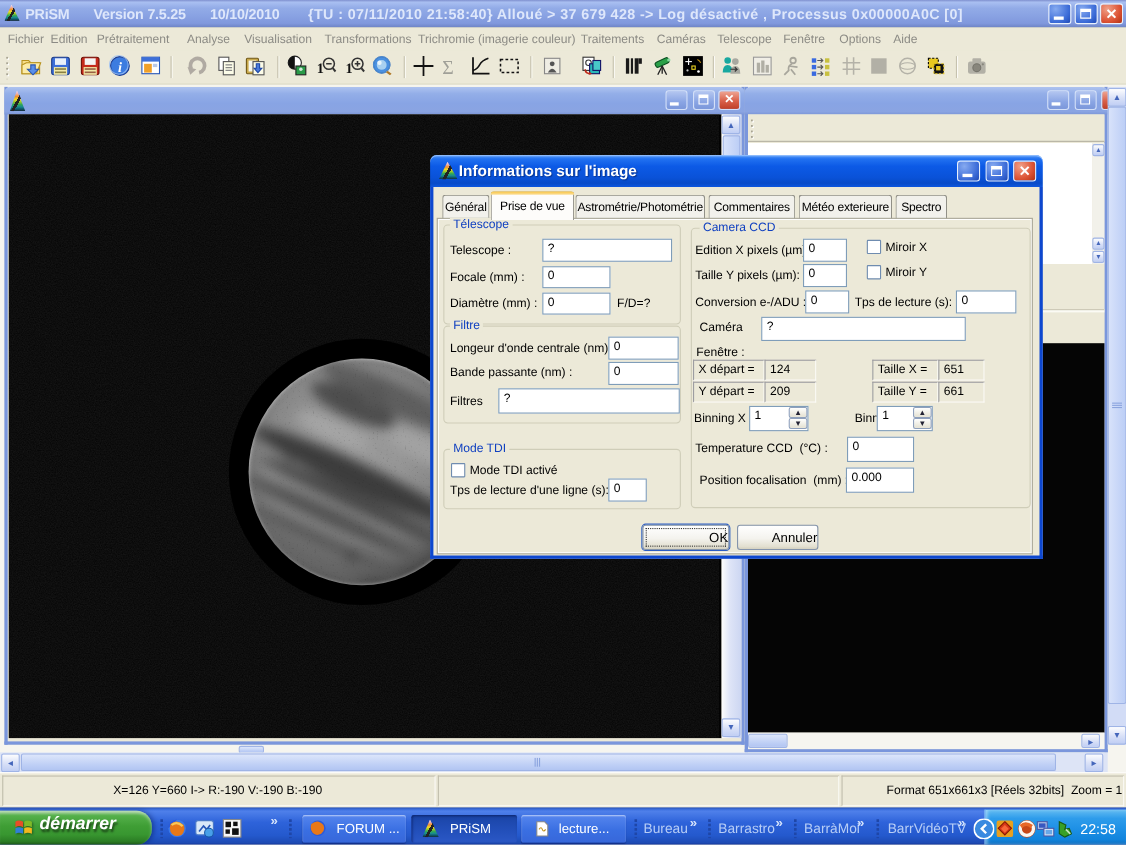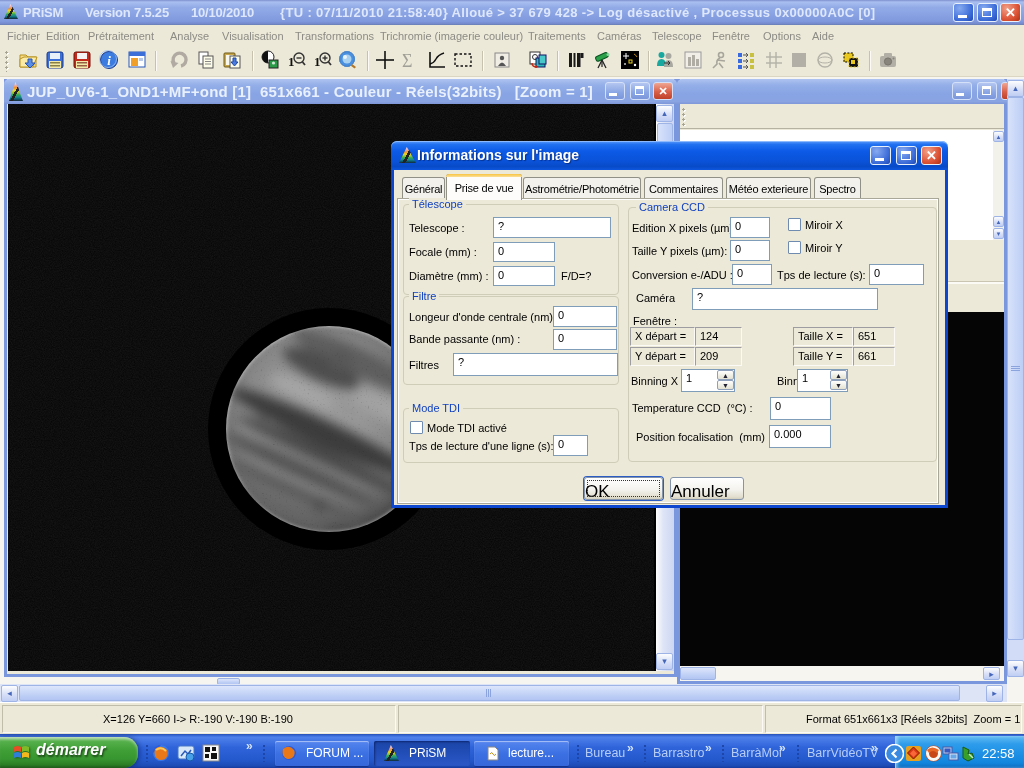--- a/index.html
+++ b/index.html
@@ -68,21 +68,21 @@
      border:1px solid #fff; outline:1px solid #a9a798; }
   .group { position:absolute; border:1px solid #cfcdb8; border-radius:4px; }
   .glabel { position:absolute; background:#ece9d8; padding:0 3px; color:#1141c0; font-size:11px; white-space:nowrap;}
   .lab { position:absolute; color:#000; font-size:11px; white-space:nowrap; }
   .edit { position:absolute; background:#fff; border:1px solid #7f9db9; font-size:11px; color:#000; padding:2px 0 0 4px; }
   .sunk { position:absolute; border:1px solid; border-color:#9d9da1 #fbfaf6 #fbfaf6 #9d9da1; font-size:11px; color:#000; padding:2px 0 0 4px; background:#ece9d8; }
   .cb { position:absolute; width:13px; height:13px; background:#fff; border:1px solid #6f8cb0; border-radius:1px;}
   .spinb { position:absolute; width:17px; height:10px; background:linear-gradient(180deg,#fefefd,#e4e1d2); border:1px solid #8fa0bc; border-radius:2px;
      font-size:7px; text-align:center; line-height:9px; color:#223; }
   .btn { position:absolute; height:23px; background:linear-gradient(180deg,#ffffff,#f4f3ee 55%,#e2dfd0 90%,#d2cfbe); border:1px solid #8494ac; border-radius:3px;
-     font-size:17px; color:#000; text-align:left; padding-top:4px; }
+     font-size:12px; color:#000; text-align:right; padding-top:4px; }
 
   
   #statusbar { left:0; top:702px; width:1024px; height:32px; background:#ece9d8; border-top:1px solid #fff; }
   .spanel { position:absolute; top:705px; height:28px; border:1px solid; border-color:#c0bdab #fbfaf6 #fbfaf6 #c0bdab; }
   .stext { position:absolute; font-size:11px; color:#000; white-space:nowrap; }
 
   
   #taskbar { left:0; top:734px; width:1024px; height:34px;
     background:linear-gradient(180deg,#2750b4 0%,#3e71e0 6%,#4f80ea 10%,#2e63da 40%,#2459cd 75%,#1d4bb4 94%,#16389d 100%); }
   #startbtn { position:absolute; left:-2px; top:3px; width:140px; height:31px; border-radius:0 14px 14px 0;
@@ -361,21 +361,20 @@
   <div class="abs" style="left:0; top:202px; width:324px; height:3px; background:#fbfaf4; border-top:1px solid #c9c5b2;"></div>
   <div class="abs" style="left:0; top:233px; width:324px; height:354px; background:#050505;"></div>
   <div class="abs" style="left:0; top:587px; width:324px; height:15px; background:#f6f5f0;"></div>
   <div class="sb-thumb-h" style="left:0px; top:588px; width:36px; height:13px;"></div>
   <div class="sb-btn" style="left:303px; top:588px; width:17px; height:13px; line-height:12px;">▸</div>
 </div>
 
 <div class="abs" id="child1" style="left:4px; top:79px; width:673px; height:598px; background:#ece9d8; border:3px solid #7a96dc; border-top:none;">
   <div class="childbar" style="left:-3px; top:0; width:673px;"></div>
   <div class="prism" style="left:2px; top:3px; width:14px; height:19px;"></div>
-  <div class="childtxt" style="left:20px;">JUP_UV6-1_OND1+MF+ond [1]&nbsp; 651x661 - Couleur - Réels(32bits)&nbsp;&nbsp; [Zoom = 1]</div>
   <div class="smbtn smpale" style="left:598px; top:3px;">
       <span style="position:absolute;left:3px;bottom:3px;width:8px;height:3px;background:#fff;"></span>
     </div>
   <div class="smbtn smpale" style="left:623px; top:3px;">
       <span style="position:absolute;left:4px;top:3px;width:9px;height:9px;border:1px solid #fff;border-top:3px solid #fff;"></span>
     </div>
   <div class="smbtn smred" style="left:646px; top:3px;">✕</div>
   <div class="abs" style="left:1px; top:25px; width:648px; height:567px; background:#000; overflow:hidden;" id="jupholder"><svg width="646" height="567">
     <defs>
       <radialGradient id="pg" cx="46%" cy="42%" r="60%">

